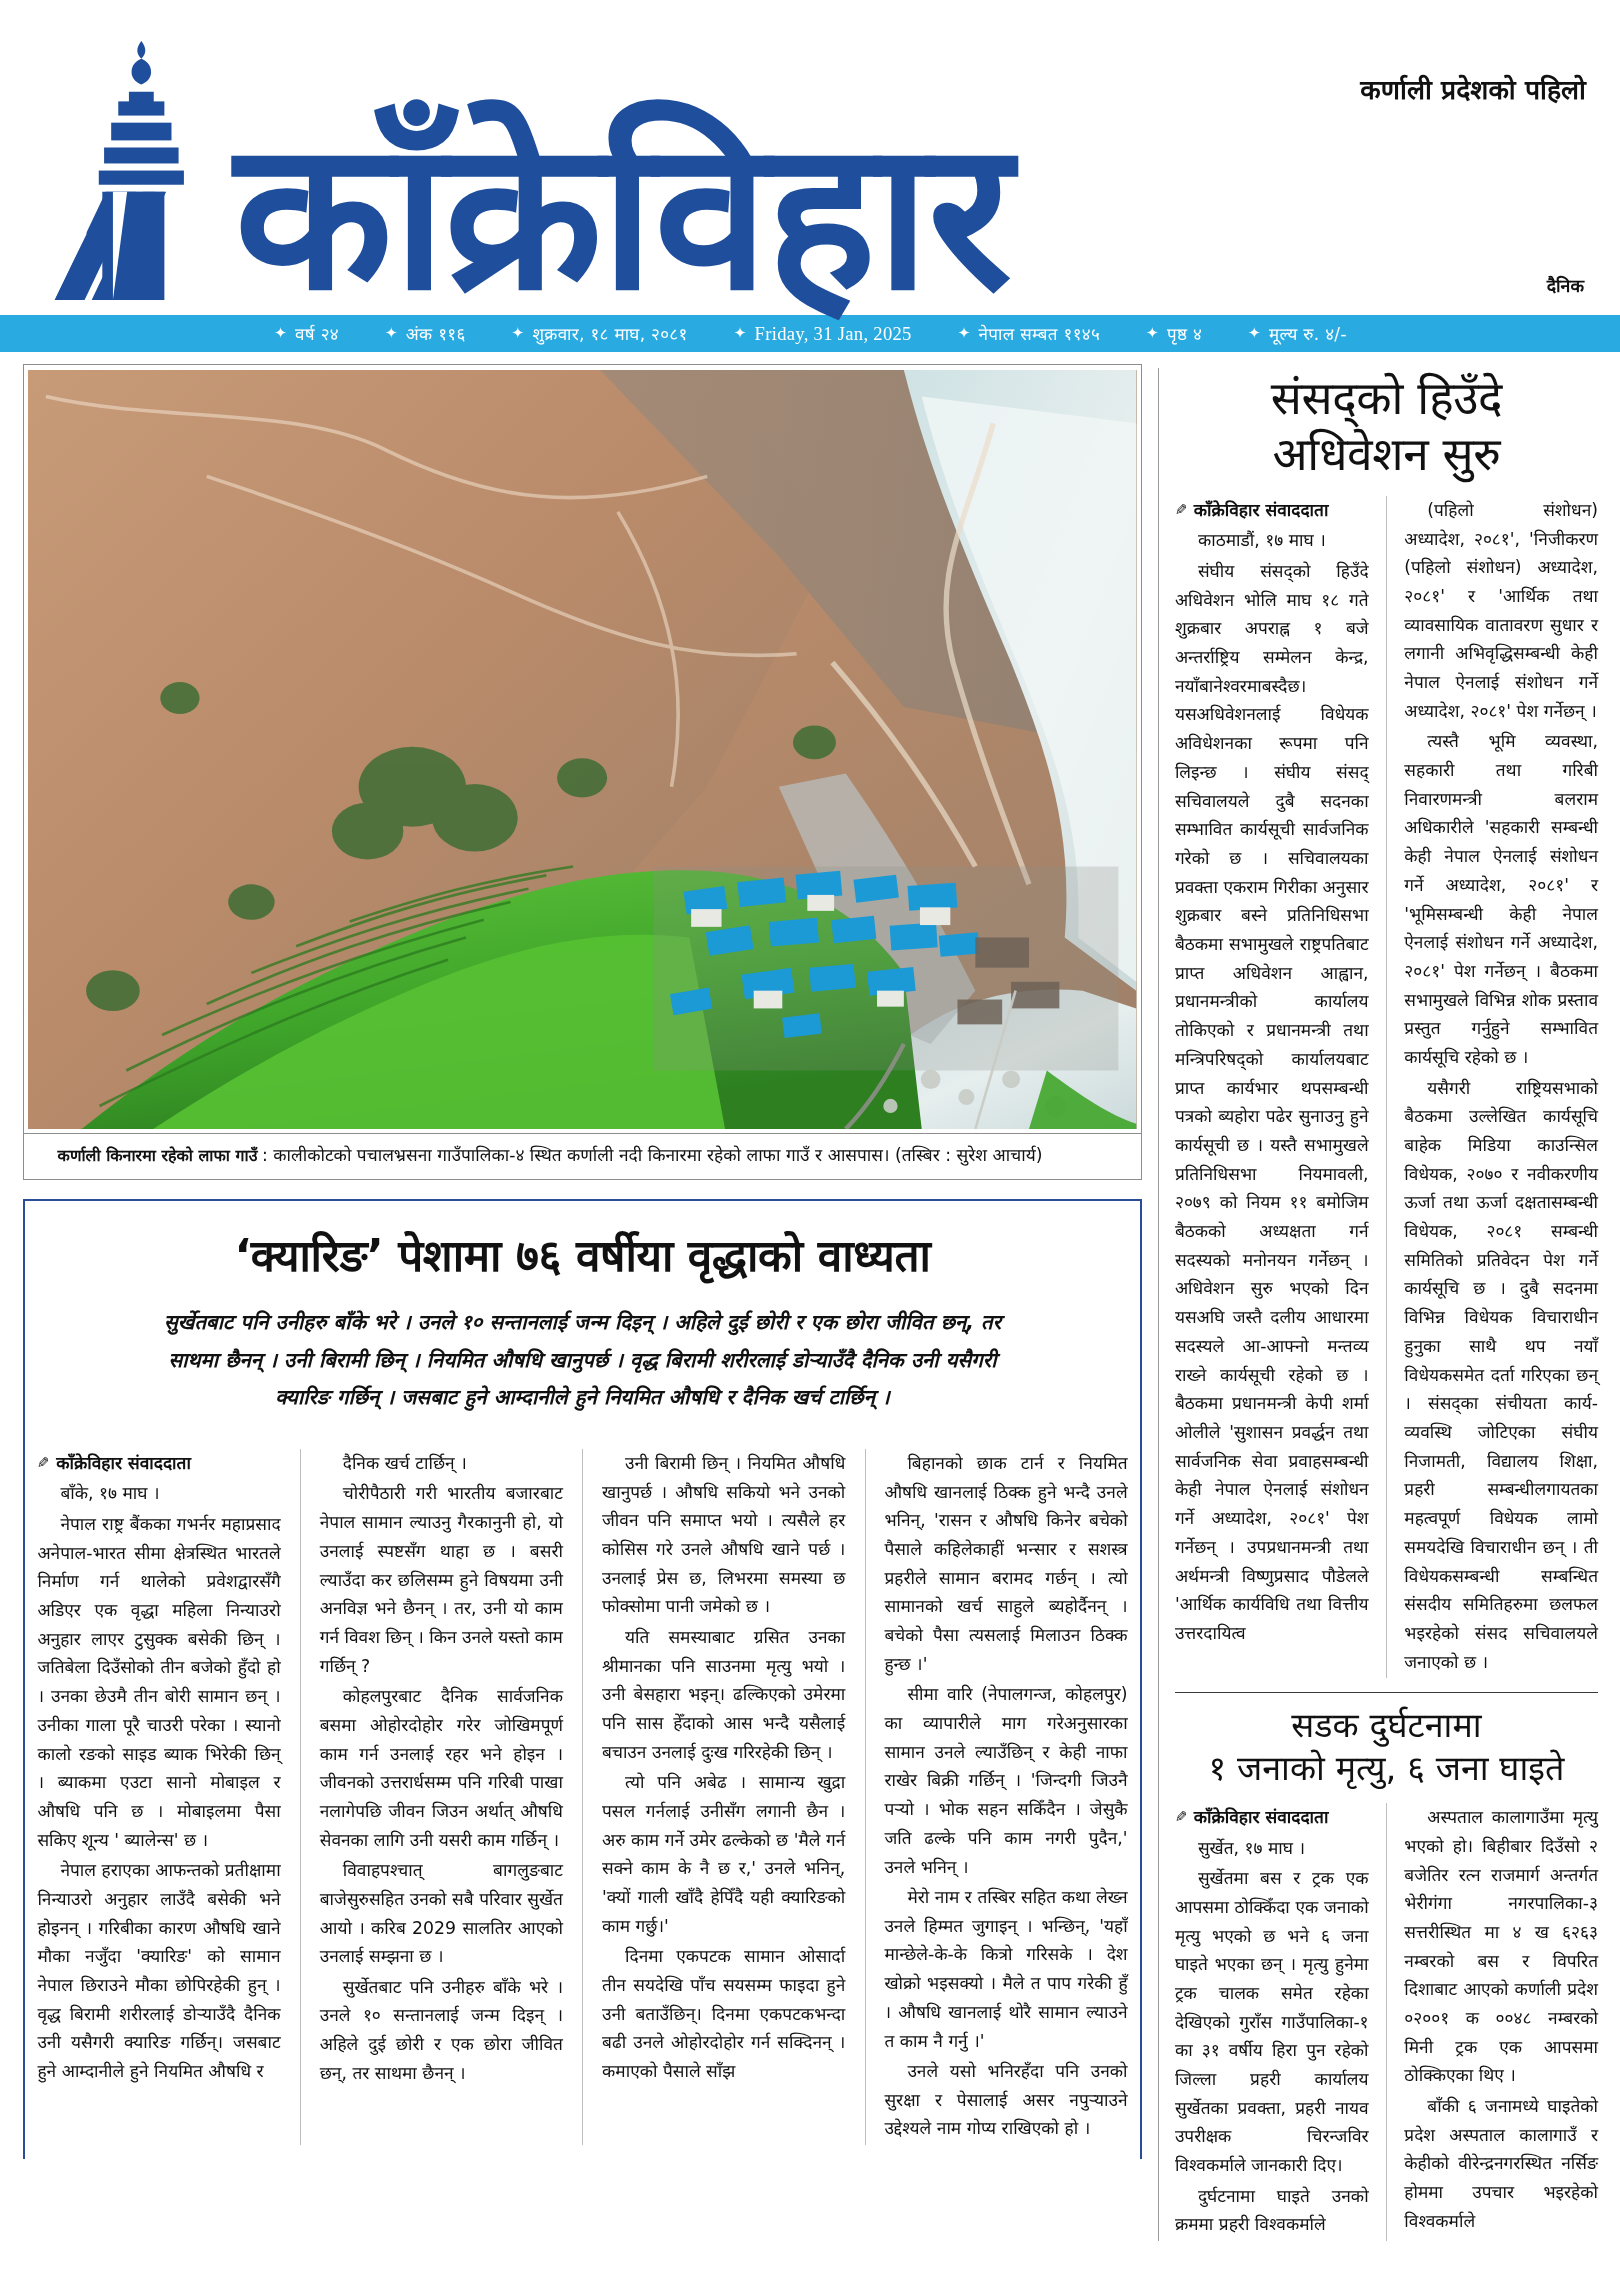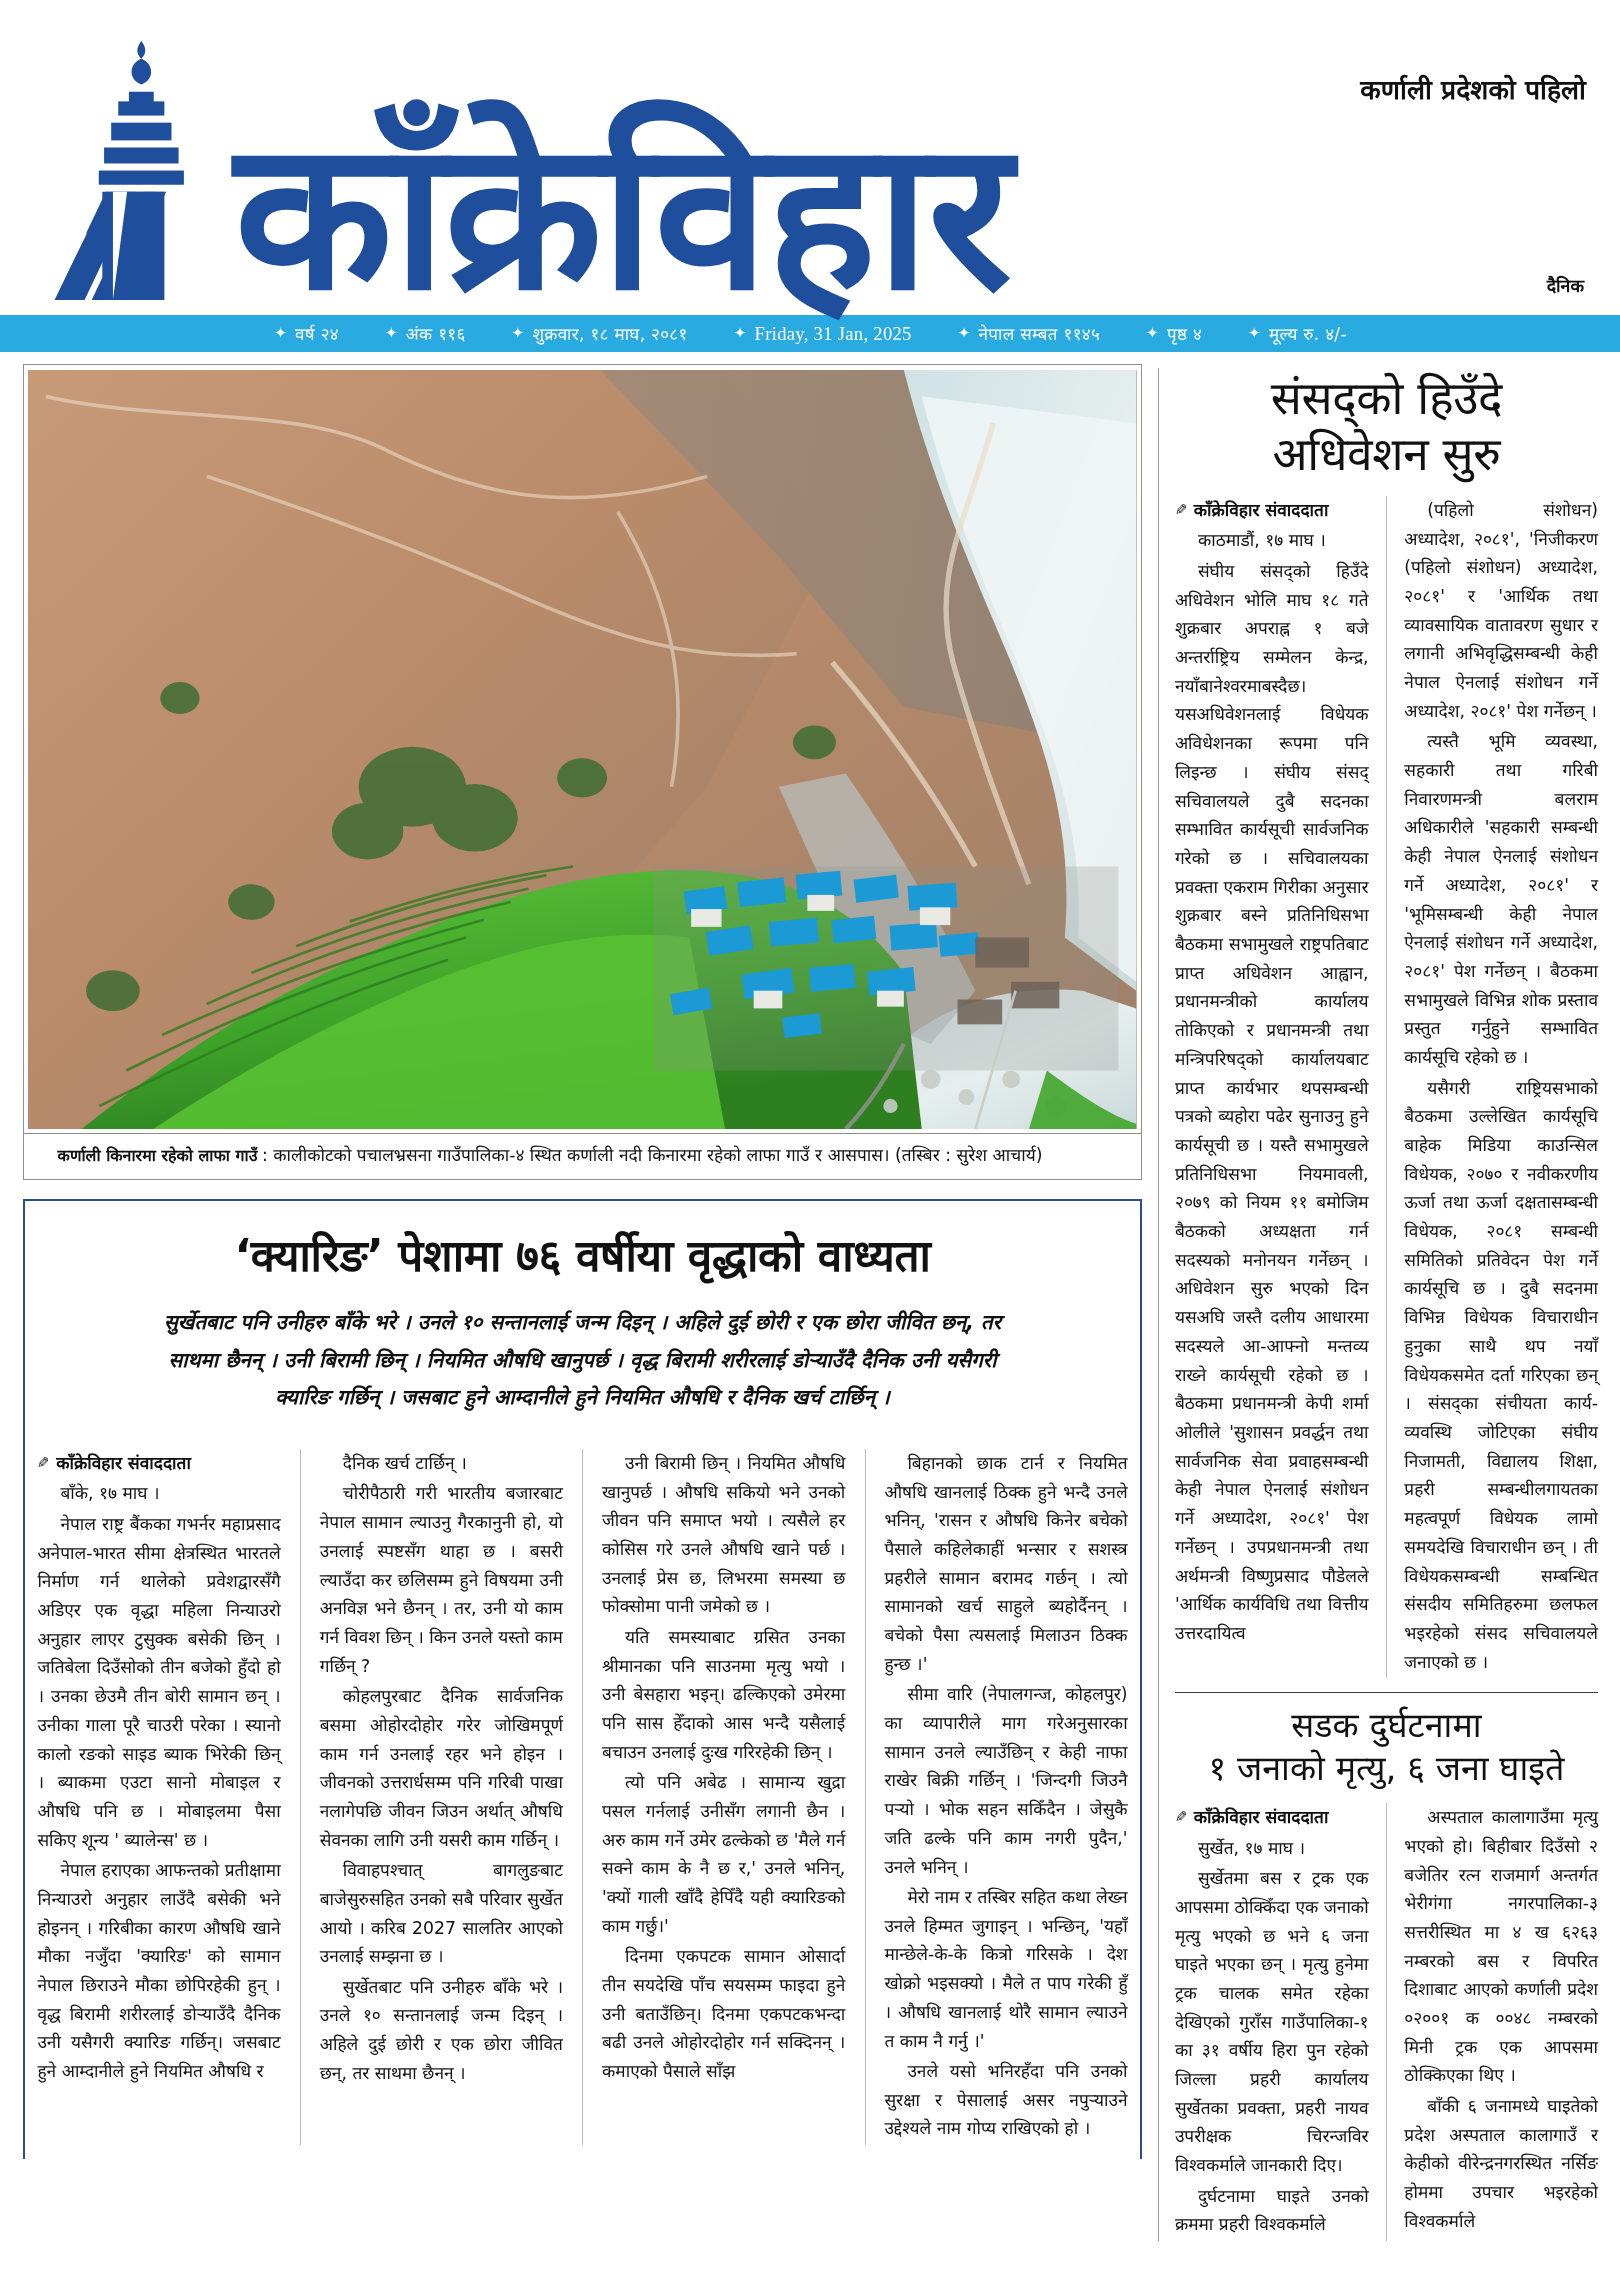--- a/index.html
+++ b/index.html
@@ -410,21 +410,21 @@
                 <span>काँक्रेविहार संवाददाता</span>
               </div>
               <p class="dateline">बाँके, १७ माघ ।</p>
               <p>नेपाल राष्ट्र बैंकका गभर्नर महाप्रसाद अनेपाल-भारत सीमा क्षेत्रस्थित भारतले निर्माण गर्न थालेको प्रवेशद्वारसँगै अडिएर एक वृद्धा महिला निन्याउरो अनुहार लाएर टुसुक्क बसेकी छिन् । जतिबेला दिउँसोको तीन बजेको हुँदो हो । उनका छेउमै तीन बोरी सामान छन् । उनीका गाला पूरै चाउरी परेका । स्यानो कालो रङको साइड ब्याक भिरेकी छिन् । ब्याकमा एउटा सानो मोबाइल र औषधि पनि छ । मोबाइलमा पैसा सकिए शून्य ' ब्यालेन्स' छ ।</p>
               <p>नेपाल हराएका आफन्तको प्रतीक्षामा निन्याउरो अनुहार लाउँदै बसेकी भने होइनन् । गरिबीका कारण औषधि खाने मौका नजुँदा 'क्यारिङ' को सामान नेपाल छिराउने मौका छोपिरहेकी हुन् । वृद्ध बिरामी शरीरलाई डोऱ्याउँदै दैनिक उनी यसैगरी क्यारिङ गर्छिन्। जसबाट हुने आम्दानीले हुने नियमित औषधि र</p>
             </div>
             <div class="col">
               <p>दैनिक खर्च टार्छिन् ।</p>
               <p>चोरीपैठारी गरी भारतीय बजारबाट नेपाल सामान ल्याउनु गैरकानुनी हो, यो उनलाई स्पष्टसँग थाहा छ । बसरी ल्याउँदा कर छलिसम्म हुने विषयमा उनी अनविज्ञ भने छैनन् । तर, उनी यो काम गर्न विवश छिन् । किन उनले यस्तो काम गर्छिन् ?</p>
               <p>कोहलपुरबाट दैनिक सार्वजनिक बसमा ओहोरदोहोर गरेर जोखिमपूर्ण काम गर्न उनलाई रहर भने होइन । जीवनको उत्तरार्धसम्म पनि गरिबी पाखा नलागेपछि जीवन जिउन अर्थात् औषधि सेवनका लागि उनी यसरी काम गर्छिन् ।</p>
-              <p>विवाहपश्चात् बागलुङबाट बाजेसुरुसहित उनको सबै परिवार सुर्खेत आयो । करिब 2027 सालतिर आएको उनलाई सम्झना छ ।</p>
+              <p>विवाहपश्चात् बागलुङबाट बाजेसुरुसहित उनको सबै परिवार सुर्खेत आयो । करिब 2029 सालतिर आएको उनलाई सम्झना छ ।</p>
               <p>सुर्खेतबाट पनि उनीहरु बाँके भरे । उनले १० सन्तानलाई जन्म दिइन् । अहिले दुई छोरी र एक छोरा जीवित छन्, तर साथमा छैनन् ।</p>
             </div>
             <div class="col">
               <p>उनी बिरामी छिन् । नियमित औषधि खानुपर्छ । औषधि सकियो भने उनको जीवन पनि समाप्त भयो । त्यसैले हर कोसिस गरे उनले औषधि खाने पर्छ । उनलाई प्रेस छ, लिभरमा समस्या छ फोक्सोमा पानी जमेको छ ।</p>
               <p>यति समस्याबाट ग्रसित उनका श्रीमानका पनि साउनमा मृत्यु भयो । उनी बेसहारा भइन्। ढल्किएको उमेरमा पनि सास हेँदाको आस भन्दै यसैलाई बचाउन उनलाई दुःख गरिरहेकी छिन् ।</p>
               <p>त्यो पनि अबेढ । सामान्य खुद्रा पसल गर्नलाई उनीसँग लगानी छैन । अरु काम गर्ने उमेर ढल्केको छ 'मैले गर्न सक्ने काम के नै छ र,' उनले भनिन्, 'क्यों गाली खाँदै हेपिँदै यही क्यारिङको काम गर्छु।'</p>
               <p>दिनमा एकपटक सामान ओसार्दा तीन सयदेखि पाँच सयसम्म फाइदा हुने उनी बताउँछिन्। दिनमा एकपटकभन्दा बढी उनले ओहोरदोहोर गर्न सक्दिनन् । कमाएको पैसाले साँझ</p>
             </div>
             <div class="col">
               <p>बिहानको छाक टार्न र नियमित औषधि खानलाई ठिक्क हुने भन्दै उनले भनिन्, 'रासन र औषधि किनेर बचेको पैसाले कहिलेकाहीं भन्सार र सशस्त्र प्रहरीले सामान बरामद गर्छन् । त्यो सामानको खर्च साहुले ब्यहोर्दैनन् । बचेको पैसा त्यसलाई मिलाउन ठिक्क हुन्छ ।'</p>

